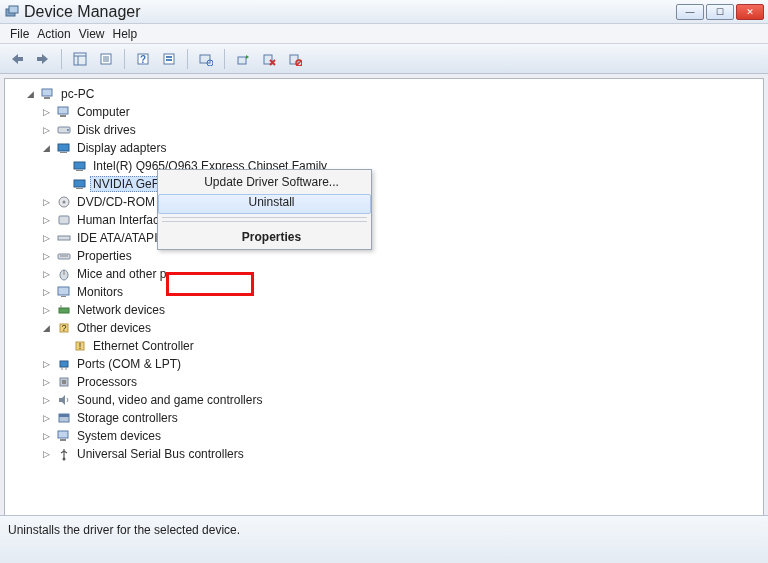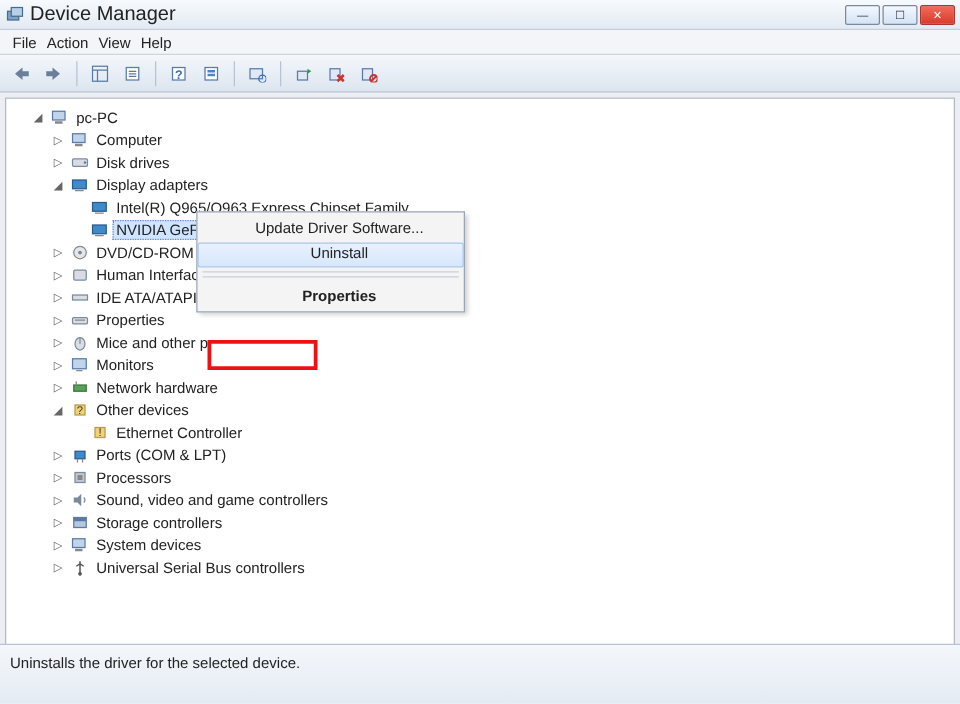--- a/index.html
+++ b/index.html
@@ -273,21 +273,21 @@
     </div>
 
     <div class="row indent2">
       <span class="toggle">▷</span>
       <span class="ico">
           <svg width="14" height="14">
             <rect x="2" y="5" width="10" height="5" fill="#5aa05a" stroke="#3a7a3a"></rect>
             <line x1="4" y1="2" x2="4" y2="5" stroke="#888"></line>
           </svg>
         </span>
-      <span class="label">Network hardware</span>
+      <span class="label">Network devices</span>
     </div>
 
     <div class="row indent2">
       <span class="toggle">◢</span>
       <span class="ico">
           <svg width="14" height="14">
             <rect x="3" y="3" width="8" height="8" fill="#f0d27a" stroke="#b89a4a"></rect>
             <text x="7" y="10" font-size="9" fill="#333" text-anchor="middle">?</text>
           </svg>
         </span>

